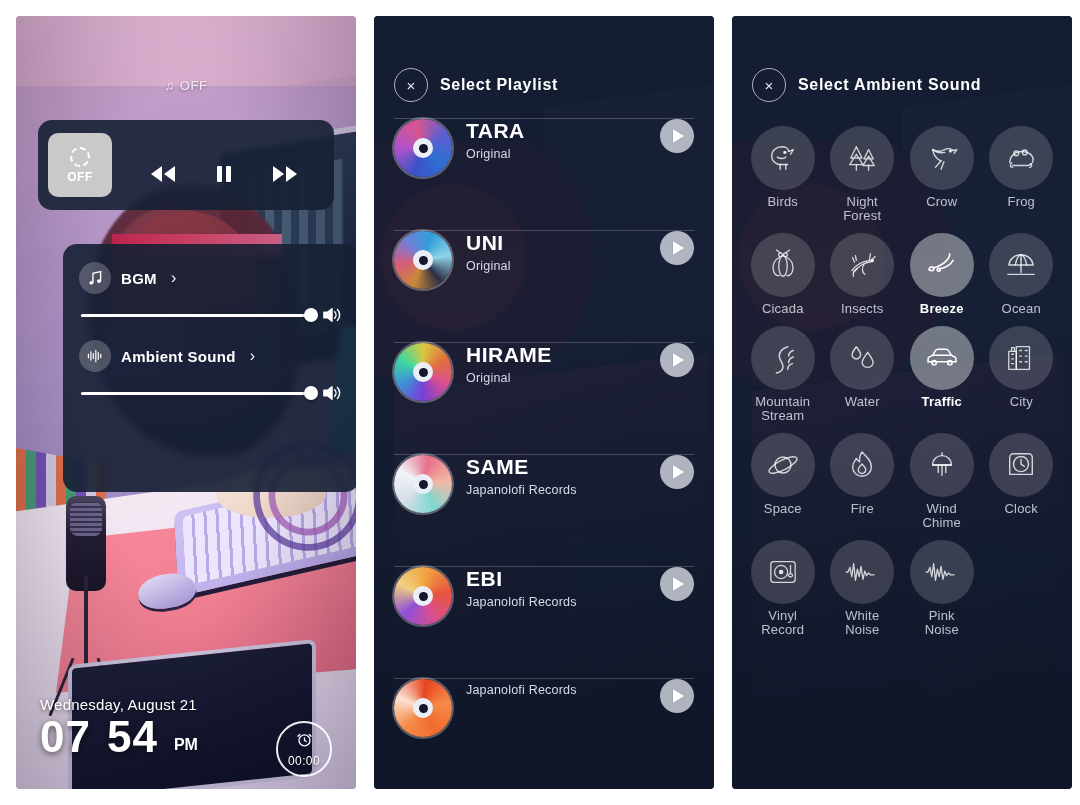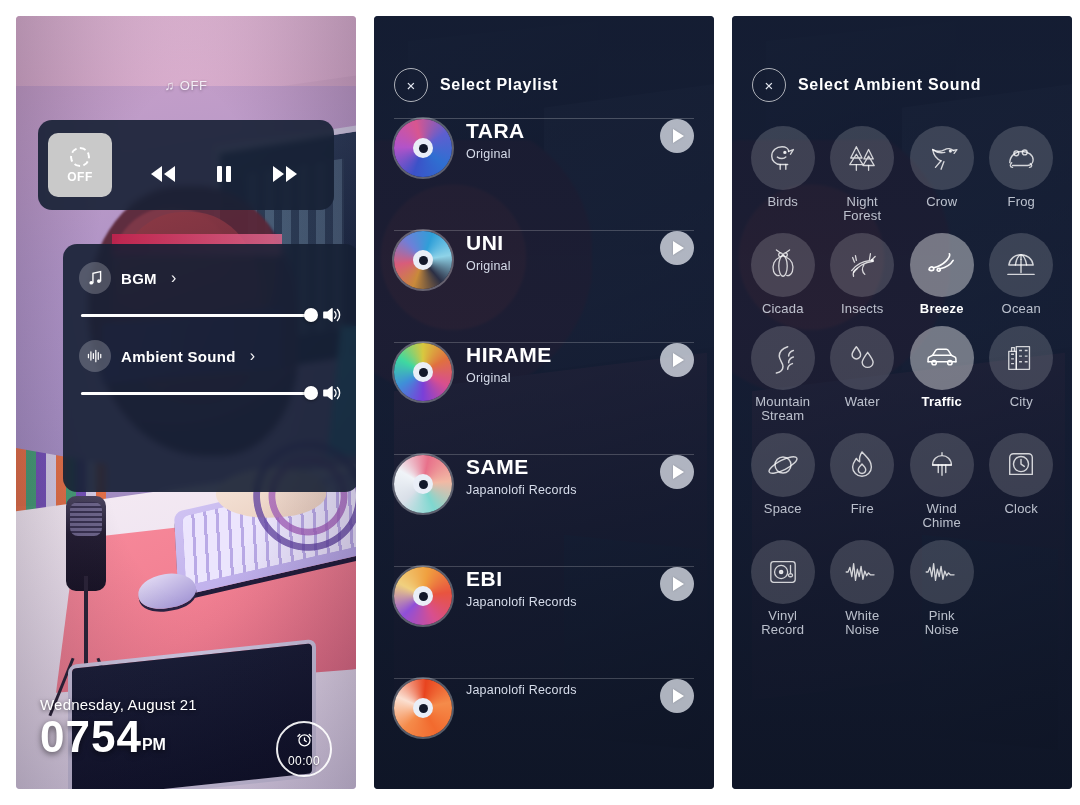--- a/index.html
+++ b/index.html
@@ -233,21 +233,21 @@
   .mx-slide { display:flex; align-items:center; gap:10px; height:34px; padding-left:2px; }
   .track { position:relative; flex:1; height:3px; background: rgba(255,255,255,.45); border-radius:2px; }
   .fill { position:absolute; left:0; top:0; height:3px; background:#fff; border-radius:2px; }
   .knob { position:absolute; top:50%; width:14px; height:14px; margin-top:-7px; margin-left:-7px;
           background:#fff; border-radius:50%; box-shadow:0 1px 3px rgba(0,0,0,.4); }
   .spk { color:#fff; width:22px; display:flex; align-items:center; justify-content:center; }
 
   
   .clock-area { position:absolute; left:0; bottom:30px; width:100%; padding:0 24px; }
   .clock-date { color:#fff; font-size:15px; letter-spacing:.2px; text-shadow:0 1px 4px rgba(0,0,0,.6); margin-bottom:2px;}
-  .clock-time { display:flex; align-items:flex-end; gap:0; }
+  .clock-time { display:flex; align-items:flex-end; gap:16px; }
   .ct-hh, .ct-mm { color:#fff; font-size:44px; font-weight:bold; line-height:1;
                    text-shadow:0 2px 6px rgba(0,0,0,.55); letter-spacing:1px;}
   .ct-ampm { color:#fff; font-size:16px; font-weight:bold; padding-bottom:5px; text-shadow:0 2px 5px rgba(0,0,0,.55);}
   .alarm-badge {
     position:absolute; right:24px; bottom:12px;
     width:56px; height:56px; border-radius:50%;
     border:2px solid rgba(255,255,255,.92);
     display:flex; flex-direction:column; align-items:center; justify-content:center;
     gap:1px; color:#fff;
   }

